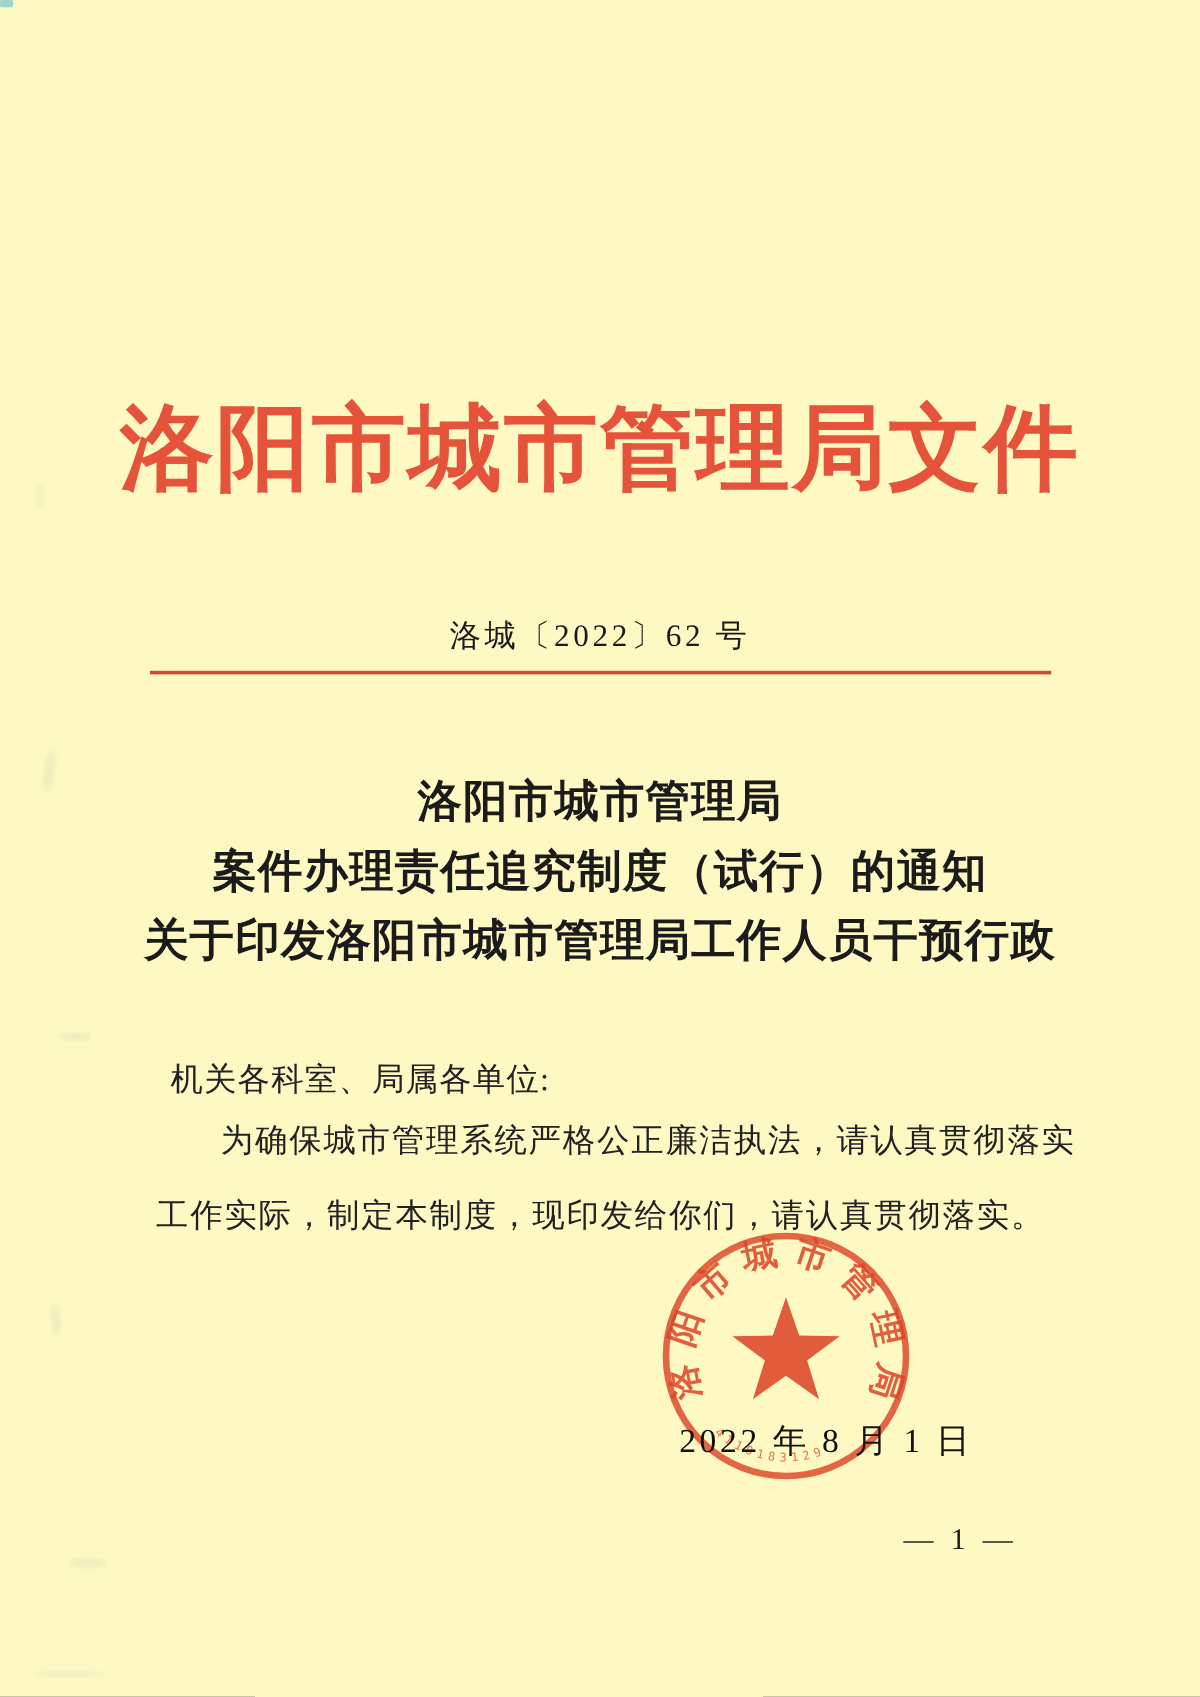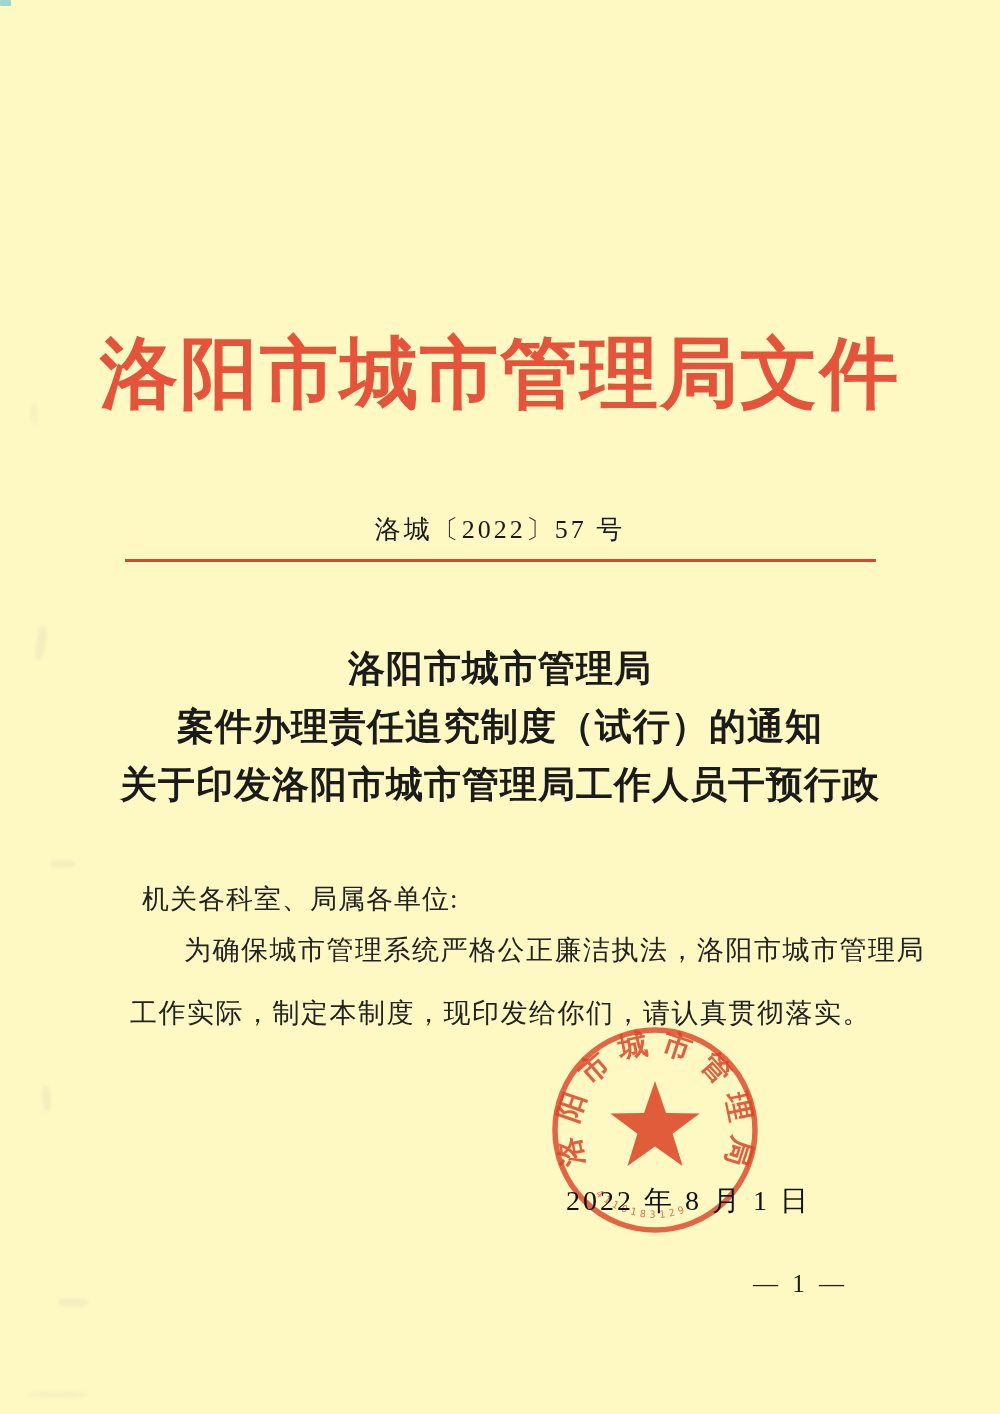--- a/index.html
+++ b/index.html
@@ -84,33 +84,33 @@
   <div class="speck speck-cyan"></div>
   <div class="speck smudge s1"></div>
   <div class="speck smudge s2"></div>
   <div class="speck smudge s3"></div>
   <div class="speck smudge s4"></div>
   <div class="speck smudge s5"></div>
   <div class="speck smudge s6"></div>
 
   <div class="header-title">洛阳市城市管理局文件</div>
 
-  <div class="doc-number">洛城〔2022〕57 号</div>
+  <div class="doc-number">洛城〔2022〕62 号</div>
 
   <div class="red-line"></div>
 
   <div class="doc-title">
     <div>洛阳市城市管理局</div>
     <div>案件办理责任追究制度（试行）的通知</div>
     <div>关于印发洛阳市城市管理局工作人员干预行政</div>
   </div>
 
   <div class="salutation">机关各科室、局属各单位:</div>
 
-  <p class="body-line l1">为确保城市管理系统严格公正廉洁执法，洛阳市城市管理局</p>
+  <p class="body-line l1">为确保城市管理系统严格公正廉洁执法，请认真贯彻落实</p>
   <p class="body-line l2">工作实际，制定本制度，现印发给你们，请认真贯彻落实。</p>
 
   <svg class="seal" viewBox="0 0 260 260">
     <circle class="seal-ring" cx="128" cy="128" r="100"></circle>
     <polygon class="seal-star" points="128,79 139,111 172.7,111.5 145.6,131.7 155.6,164 128,144.5 100.4,164 110.4,131.7 83.3,111.5 117,111"></polygon>
     <defs>
       <path id="sealArc" d="M 61.3,166.5 A 77,77 0 1 1 194.7,166.5" fill="none"></path>
       <path id="sealCodeArc" d="M 48.3,165.2 A 88,88 0 0 0 207.7,165.2" fill="none"></path>
     </defs>
     <text class="seal-text" font-size="29" letter-spacing="11">

